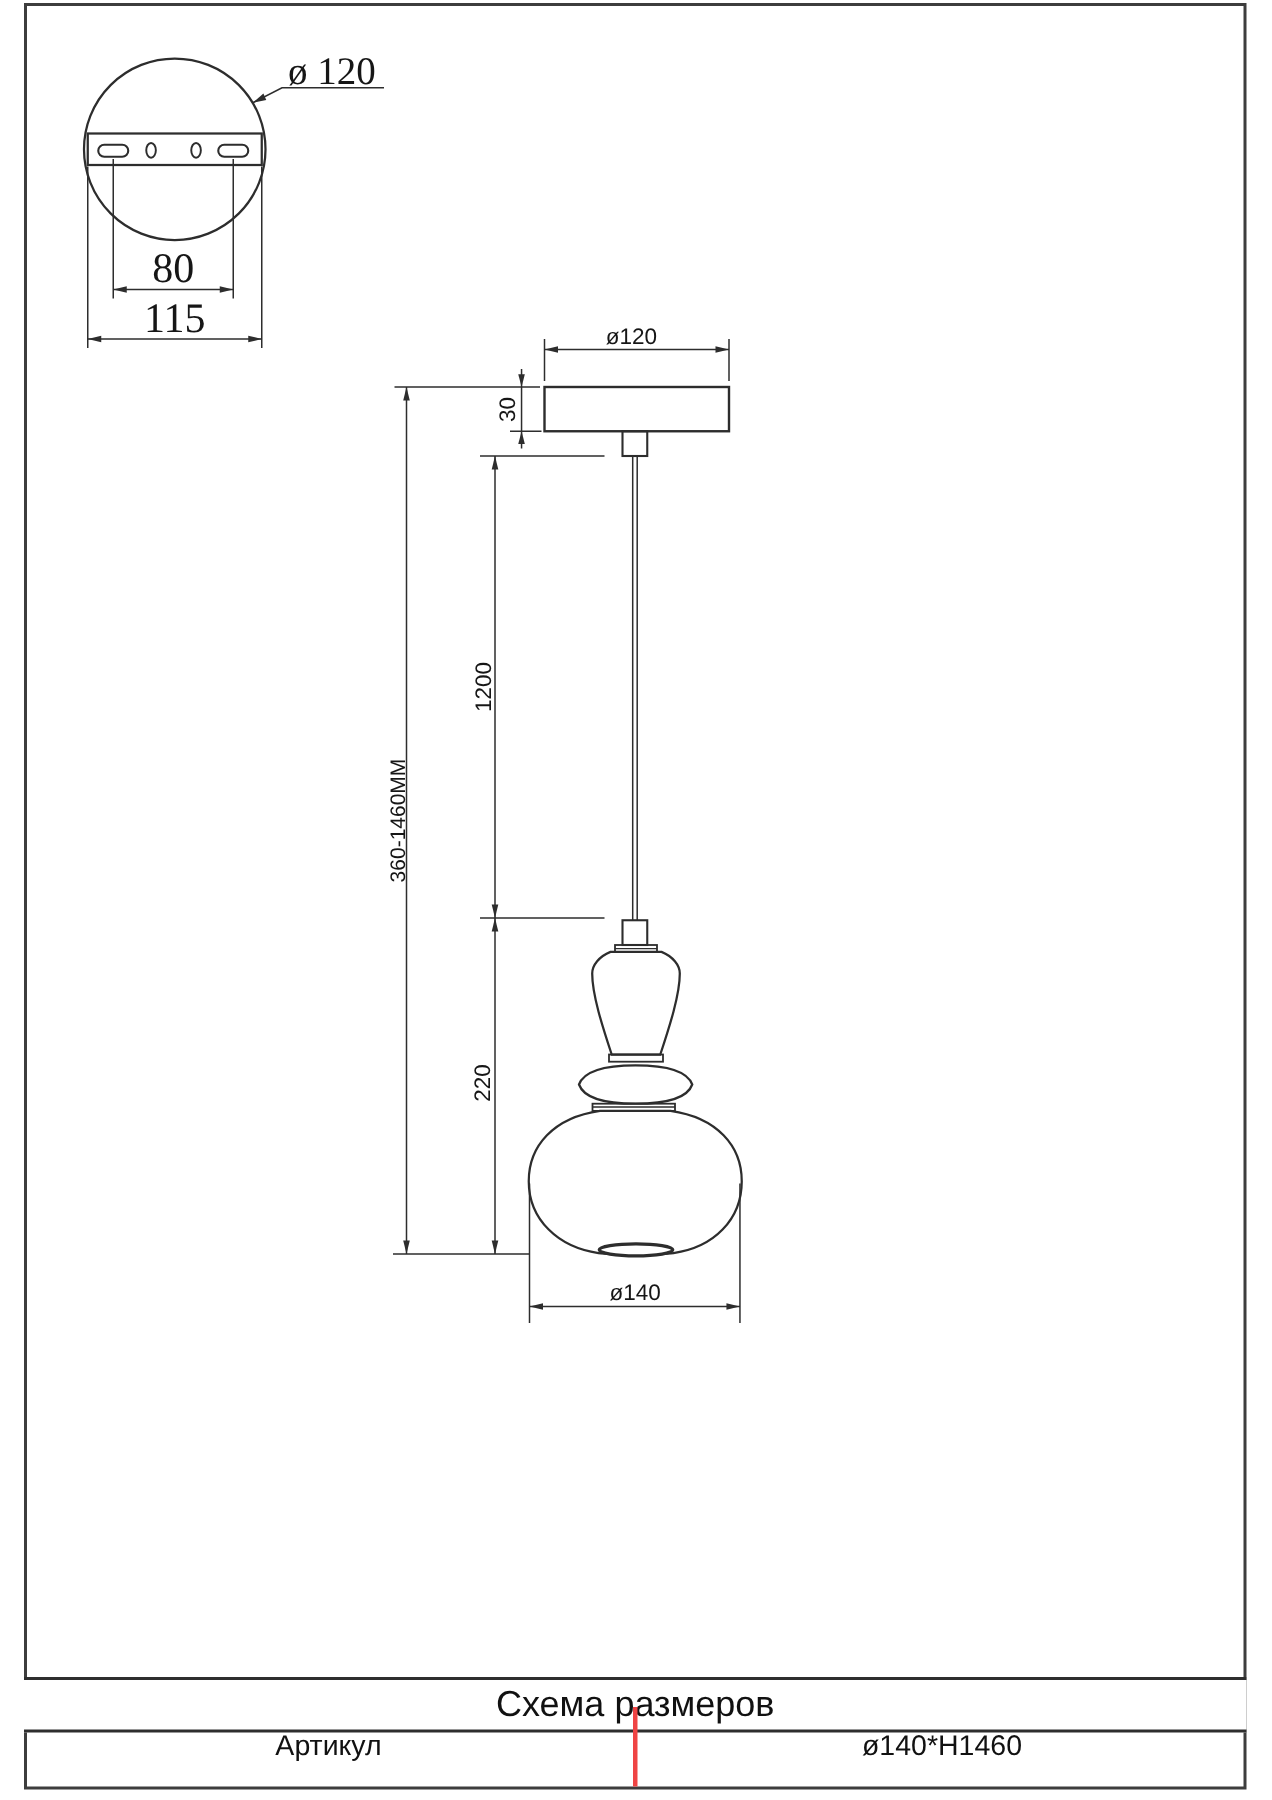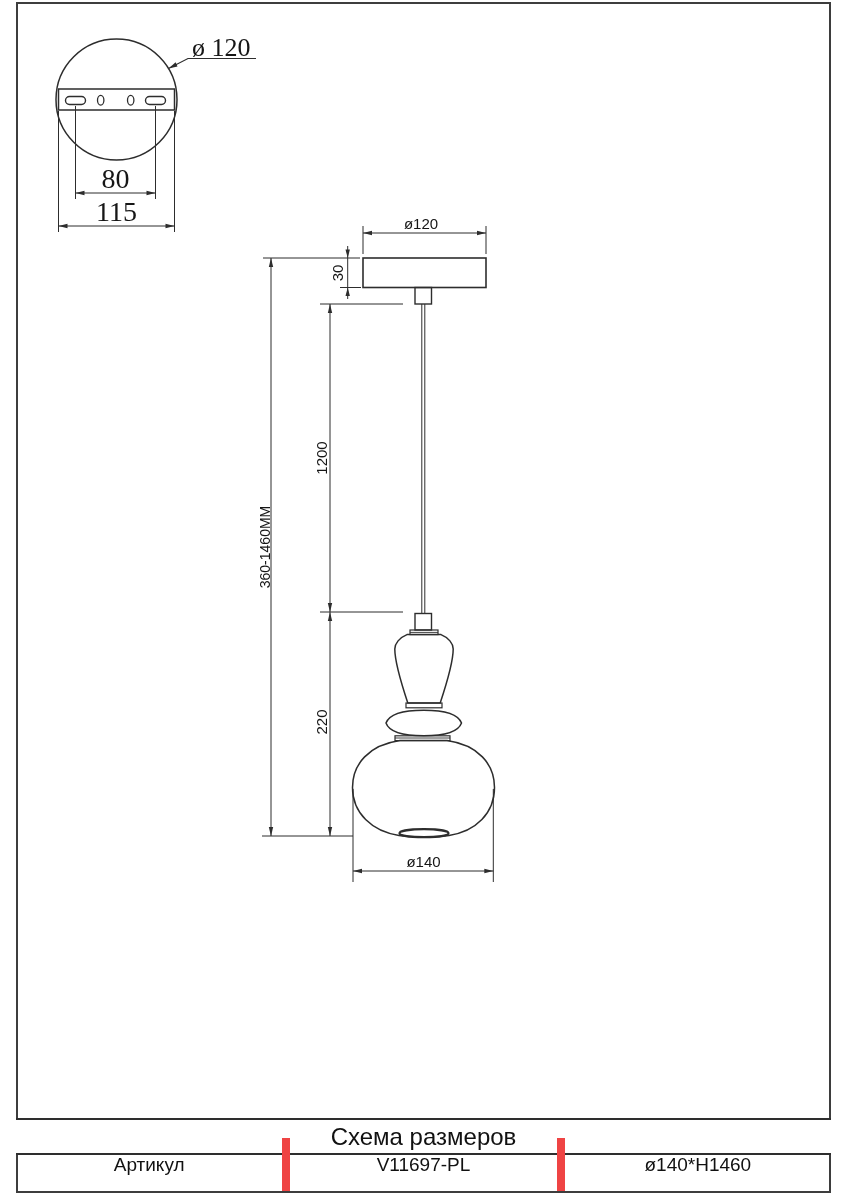--- a/index.html
+++ b/index.html
@@ -11,21 +11,21 @@
   svg .ln{stroke:#2d2d2d;fill:none;}
   svg text{fill:#161616;font-family:"Liberation Sans",sans-serif;}
   svg text.serif{font-family:"Liberation Serif",serif;}
   .title-block-title{position:absolute;left:16px;top:1101px;width:815px;height:37px;
       box-sizing:border-box;border-top:2px solid #2e2e2e;border-bottom:2px solid #2e2e2e;
       display:flex;align-items:center;justify-content:center;
       font-size:24px;background:#fff;margin-top:17px;}
   .title-block-row{position:absolute;left:16px;top:1138px;width:815px;height:53px;
       display:flex;box-sizing:border-box;}
   .tb-cell{flex:1;display:flex;align-items:center;justify-content:center;
-      font-size:19px;border-right:8px solid #ef4444;box-sizing:border-box;}
+      font-size:19px;border-right:3px solid #ef4444;box-sizing:border-box;}
   .tb-cell:last-child{border-right:none;}
 </style>
 </head>
 <body>
 
 <div class="page-frame"></div>
 
 <svg class="drawing" width="848" height="1100" viewBox="0 0 848 1100">
 
   <g>
@@ -126,15 +126,14 @@
     <line class="ln" x1="353" y1="871" x2="493.3" y2="871" stroke-width="1"></line>
     <polygon points="353,871 362,868.8 362,873.2" fill="#2d2d2d"></polygon>
     <polygon points="493.3,871 484.3,868.8 484.3,873.2" fill="#2d2d2d"></polygon>
     <text x="423.5" y="866.5" font-size="15" text-anchor="middle">ø140</text>
   </g>
 </svg>
 
 <div class="title-block-title">Схема размеров</div>
 <div class="title-block-row">
   <div class="tb-cell">Артикул</div>
-  <div class="tb-cell">V11697-PL</div>
   <div class="tb-cell">ø140*H1460</div>
 </div>
 
 </body></html>

